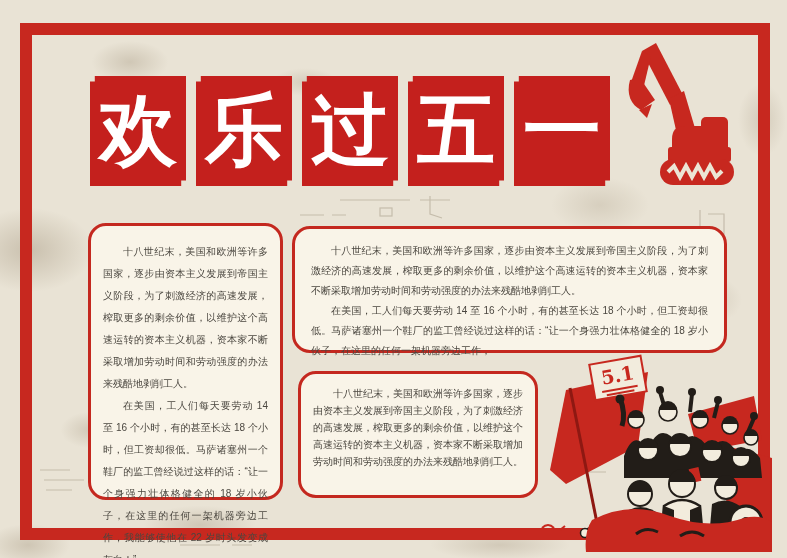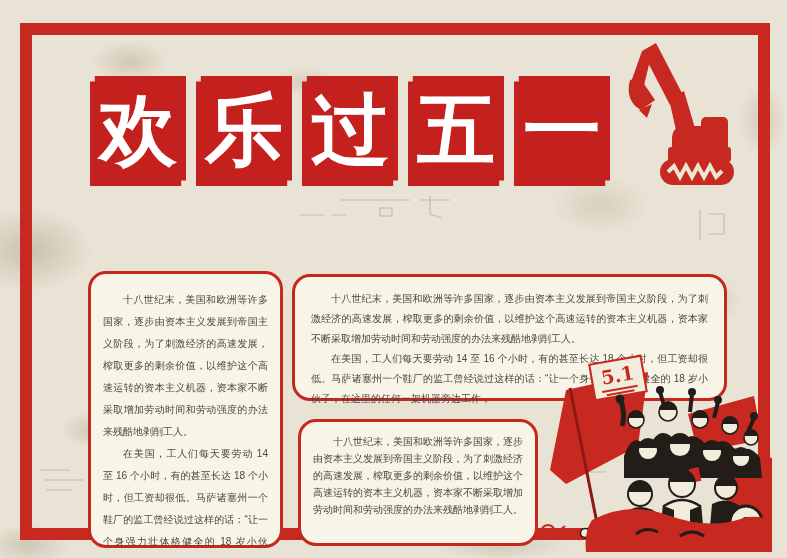--- a/index.html
+++ b/index.html
@@ -29,21 +29,21 @@
   .tblock{
     width:96px;height:110px;background:#c4201d;color:#fff;
     display:flex;align-items:center;justify-content:center;
     font-size:78px;font-weight:bold;font-family:"DejaVu Serif", serif;
     clip-path:polygon(0 5%,5% 5%,5% 0,100% 0,100% 95%,95% 95%,95% 100%,0 100%);
   }
   .excavator{position:absolute;left:626px;top:42px;width:112px;height:144px;z-index:3;}
   .textbox{
     position:absolute;box-sizing:border-box;z-index:4;
     background:#f9f4e8;border:3px solid #c4281f;border-radius:18px;
-    color:#4a463f;text-align:justify;margin-top:48px;
+    color:#4a463f;text-align:justify;
   }
   .textbox p{margin:0;text-indent:2em;}
   .box-left{left:88px;top:223px;width:195px;height:277px;padding:15px 12px;font-size:10px;line-height:22px;}
   .box-topright{left:292px;top:226px;width:435px;height:127px;padding:12px 16px;font-size:10px;line-height:20px;}
   .box-bottom{left:298px;top:371px;width:240px;height:127px;padding:11px 12px;font-size:10px;line-height:17px;}
   .doodles{position:absolute;left:0;top:0;z-index:2;pointer-events:none;}
   .illustration{position:absolute;left:540px;top:352px;width:232px;height:200px;z-index:6;}
   .placard-text{font-family:"DejaVu Serif", serif;font-weight:bold;font-size:19px;}
 </style>
 </head>

